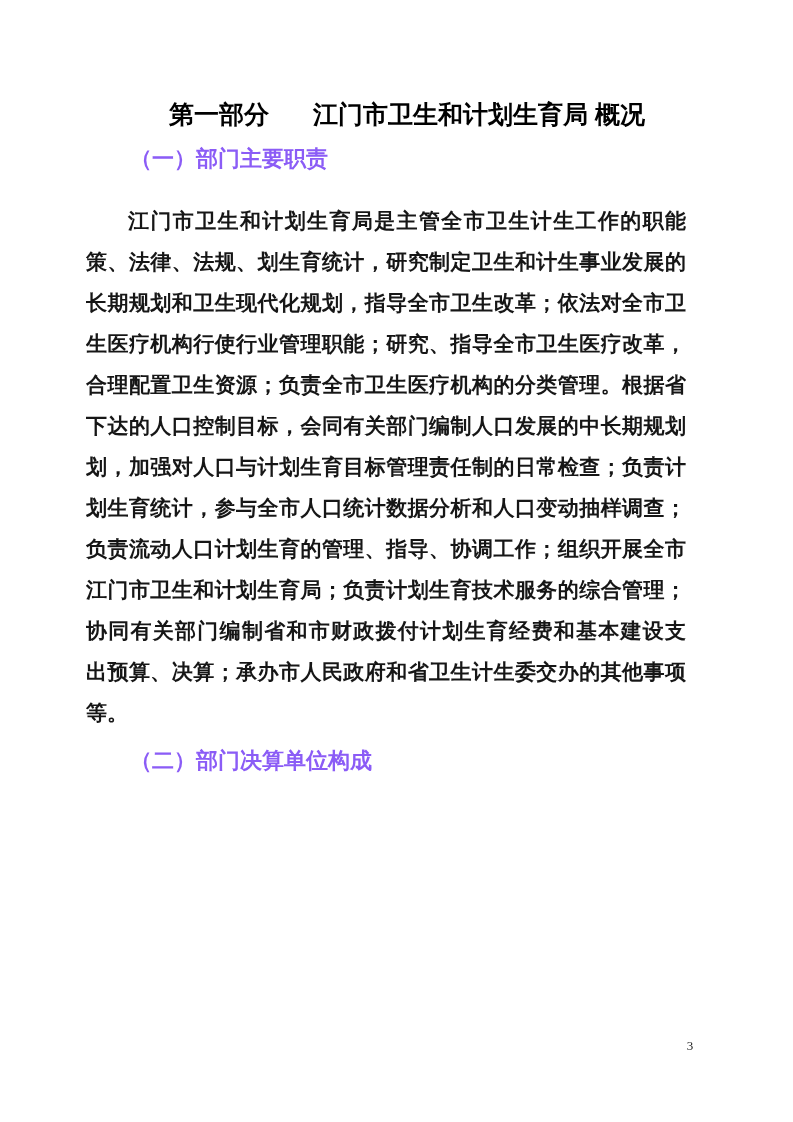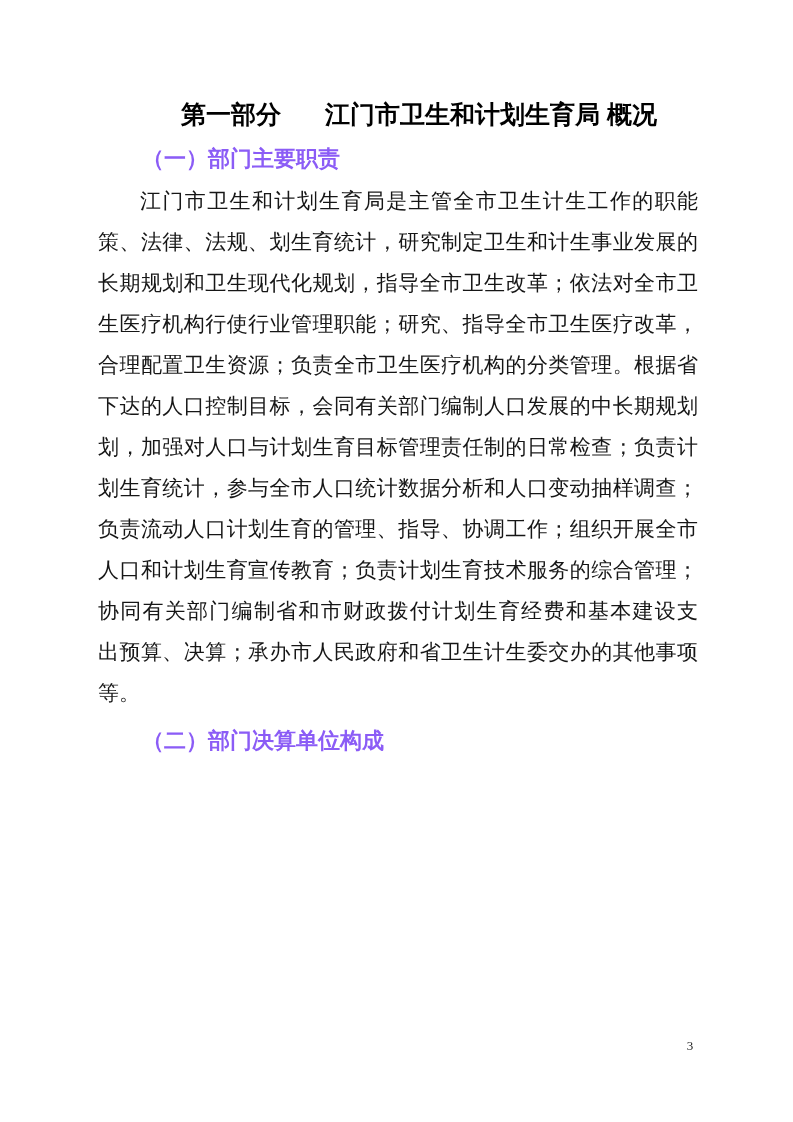--- a/index.html
+++ b/index.html
@@ -12,21 +12,21 @@
     width: 793px;
     height: 1122px;
     background: #ffffff;
     overflow: hidden;
     box-sizing: border-box;
     color: #111111;
   }
   .content {
     position: absolute;
     top: 96px;
-    left: 98px;
+    left: 86px;
     width: 600px;
   }
   .doc-title {
     font-family: "Liberation Sans", "DejaVu Sans", sans-serif;
     font-weight: bold;
     font-size: 25px;
     line-height: 36px;
     text-align: center;
     padding-left: 42px;
     white-space: nowrap;
@@ -38,21 +38,22 @@
   .section-heading {
     font-family: "Liberation Sans", "DejaVu Sans", sans-serif;
     font-weight: bold;
     font-size: 22px;
     line-height: 41px;
     margin: 6px 0 0 0;
     padding-left: 44px;
     color: #8b5cf6;
   }
   .para {
-    margin-top: 2px;
+    margin-top: 22px;
+    font-weight: bold;
   }
   .para .line {
     font-family: "Liberation Serif", "DejaVu Serif", serif;
     font-size: 21px;
     line-height: 41px;
     height: 41px;
     text-align: left;
     color: #161616;
     overflow: hidden;
   }
@@ -91,21 +92,21 @@
   <div class="para">
             <div class="line justify indent">江门市卫生和计划生育局是主管全市卫生计生工作的职能</div>
             <div class="line justify">策、法律、法规、划生育统计，研究制定卫生和计生事业发展的中</div>
             <div class="line justify">长期规划和卫生现代化规划，指导全市卫生改革；依法对全市卫</div>
             <div class="line justify">生医疗机构行使行业管理职能；研究、指导全市卫生医疗改革，</div>
             <div class="line justify">合理配置卫生资源；负责全市卫生医疗机构的分类管理。根据省</div>
             <div class="line justify">下达的人口控制目标，会同有关部门编制人口发展的中长期规划</div>
             <div class="line justify">划，加强对人口与计划生育目标管理责任制的日常检查；负责计</div>
             <div class="line justify">划生育统计，参与全市人口统计数据分析和人口变动抽样调查；</div>
             <div class="line justify">负责流动人口计划生育的管理、指导、协调工作；组织开展全市</div>
-            <div class="line justify">人口和计划生育宣传教育；负责计划生育技术服务的综合管理；</div>
+            <div class="line justify">江门市卫生和计划生育局；负责计划生育技术服务的综合管理；</div>
             <div class="line justify">协同有关部门编制省和市财政拨付计划生育经费和基本建设支</div>
             <div class="line justify">出预算、决算；承办市人民政府和省卫生计生委交办的其他事项</div>
             <div class="line">等。</div>
           </div>
         </section>
         <section class="doc-section">
     <h2 class="section-heading">（二）部门决算单位构成</h2>
         </section>
       </div>
 

